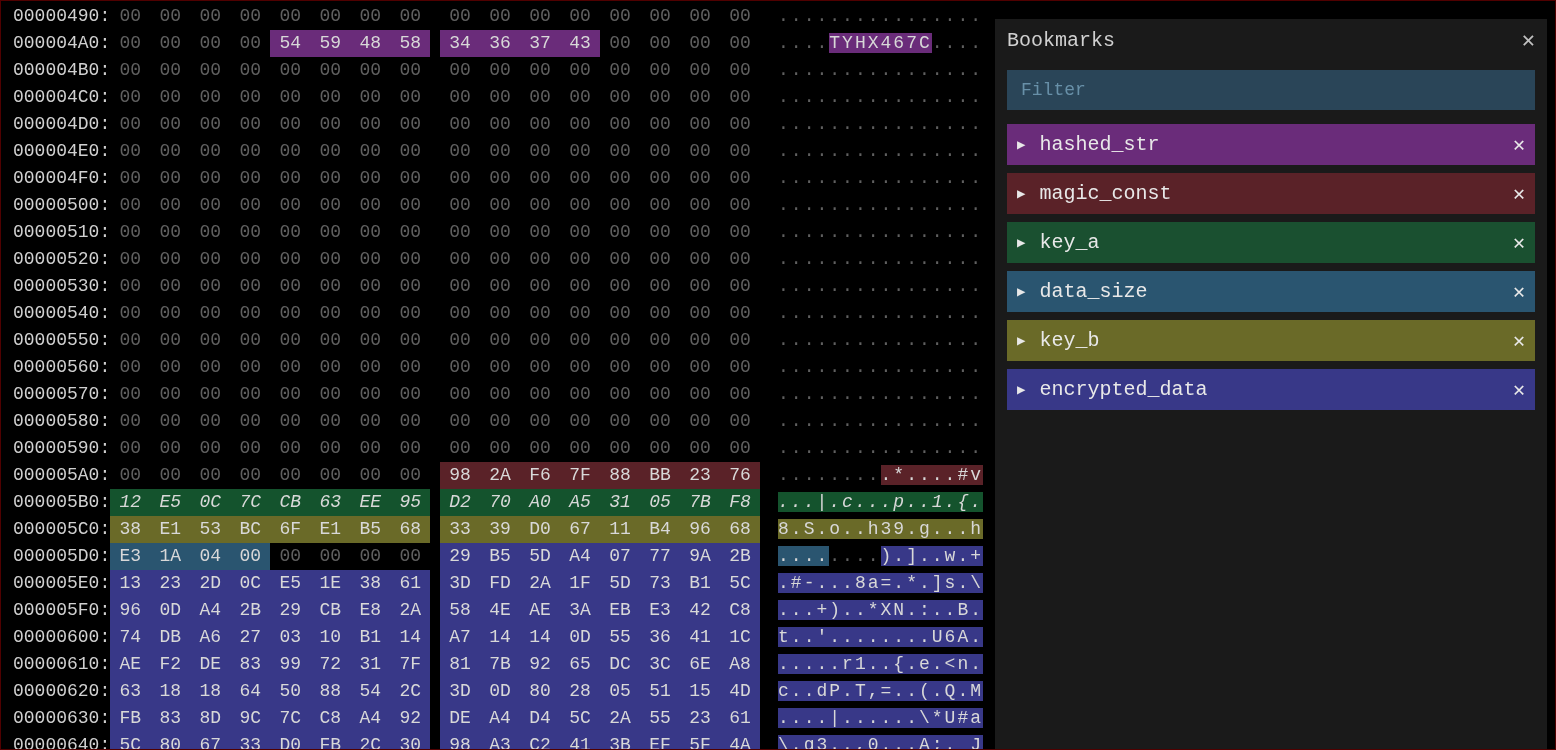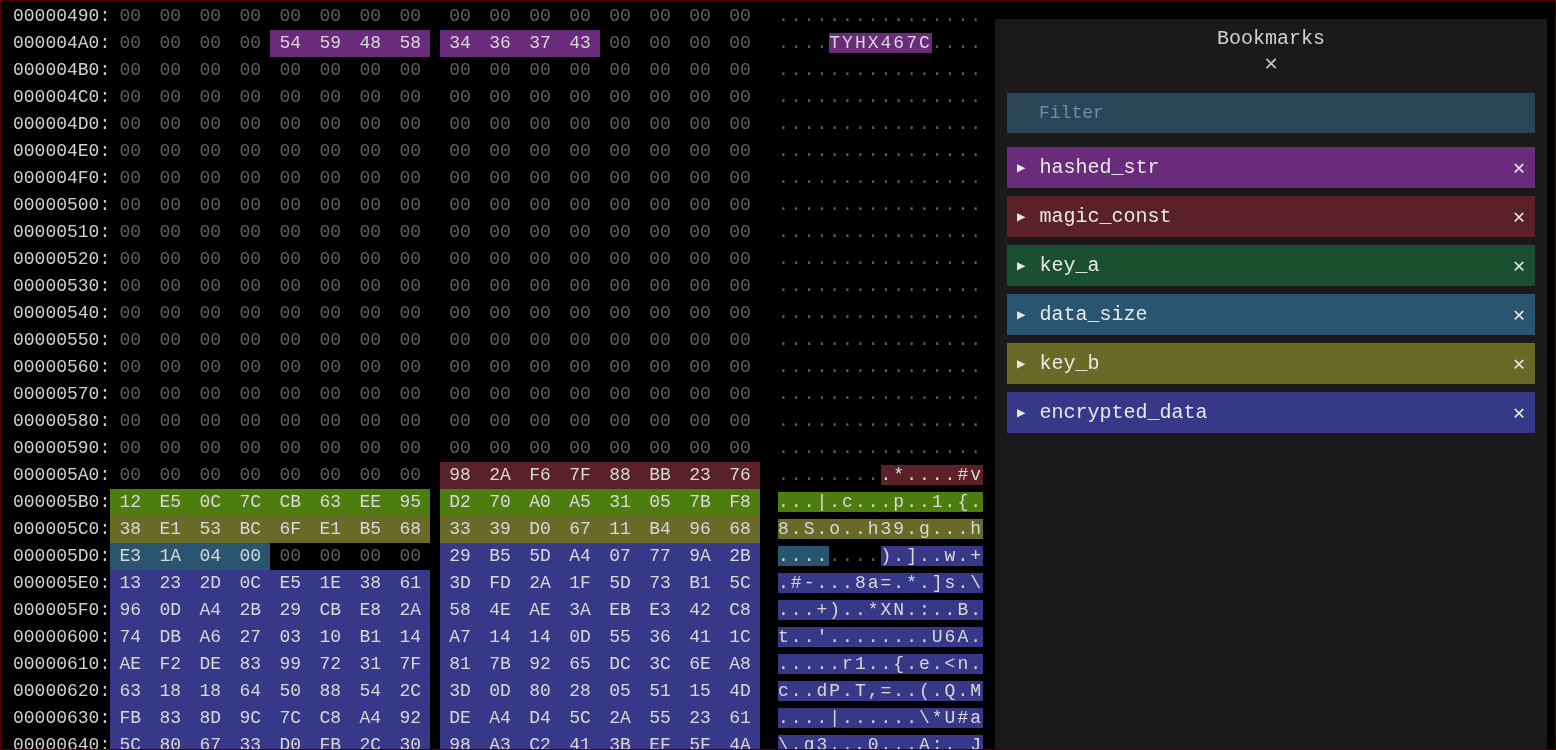--- a/index.html
+++ b/index.html
@@ -51,52 +51,51 @@
       color: #606060;
       padding-left: 18px;
       letter-spacing: 2px;
     }
     .ascii-char.bright {
       color: #d8d8d8;
     }
     
     .hl-hashed { background: #6a2c7a; color: #d8d8d8 !important; }
     .hl-magic { background: #5a2228; color: #d8d8d8 !important; }
-    .hl-keya { background: #4d7c0f; color: #d8d8d8 !important; }
+    .hl-keya { background: #14532d; color: #d8d8d8 !important; font-style: italic; }
     .hl-datasize { background: #2a5570; color: #d8d8d8 !important; }
     .hl-keyb { background: #6a6a28; color: #d8d8d8 !important; }
     .hl-encrypted { background: #383888; color: #d8d8d8 !important; }
     
     .bookmarks-panel {
       width: 552px;
       background: #1a1a1a;
       display: flex;
       flex-direction: column;
       margin-top: 18px;
       margin-right: 8px;
     }
     .bookmarks-header {
       display: flex;
       justify-content: space-between;
       align-items: center;
       padding: 8px 12px;
       color: #d0d0d0;
       font-size: 20px;
-      flex-direction: column;
     }
     .close-btn {
       cursor: pointer;
       font-size: 22px;
       color: #c0c0c0;
     }
     .filter-box {
       margin: 8px 12px 14px 12px;
       background: #2a4558;
       border: none;
-      padding: 10px 32px;
+      padding: 10px 14px;
       color: #88a0b0;
       font-family: inherit;
       font-size: 18px;
       outline: none;
     }
     .filter-box::placeholder {
       color: #6890a8;
     }
     .bookmark-list {
       display: flex;

